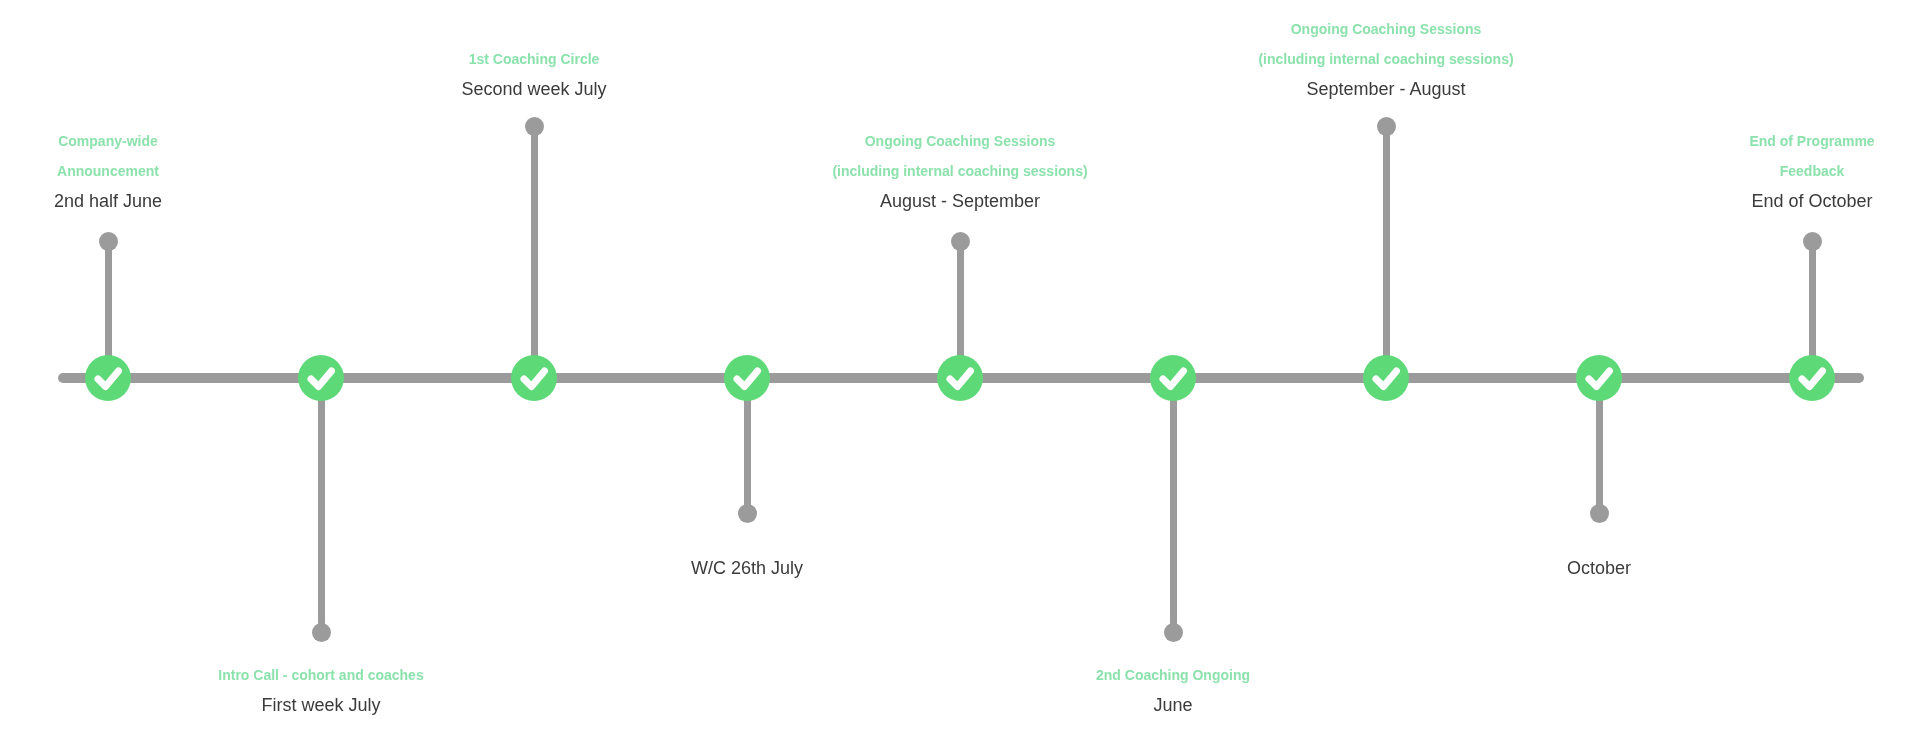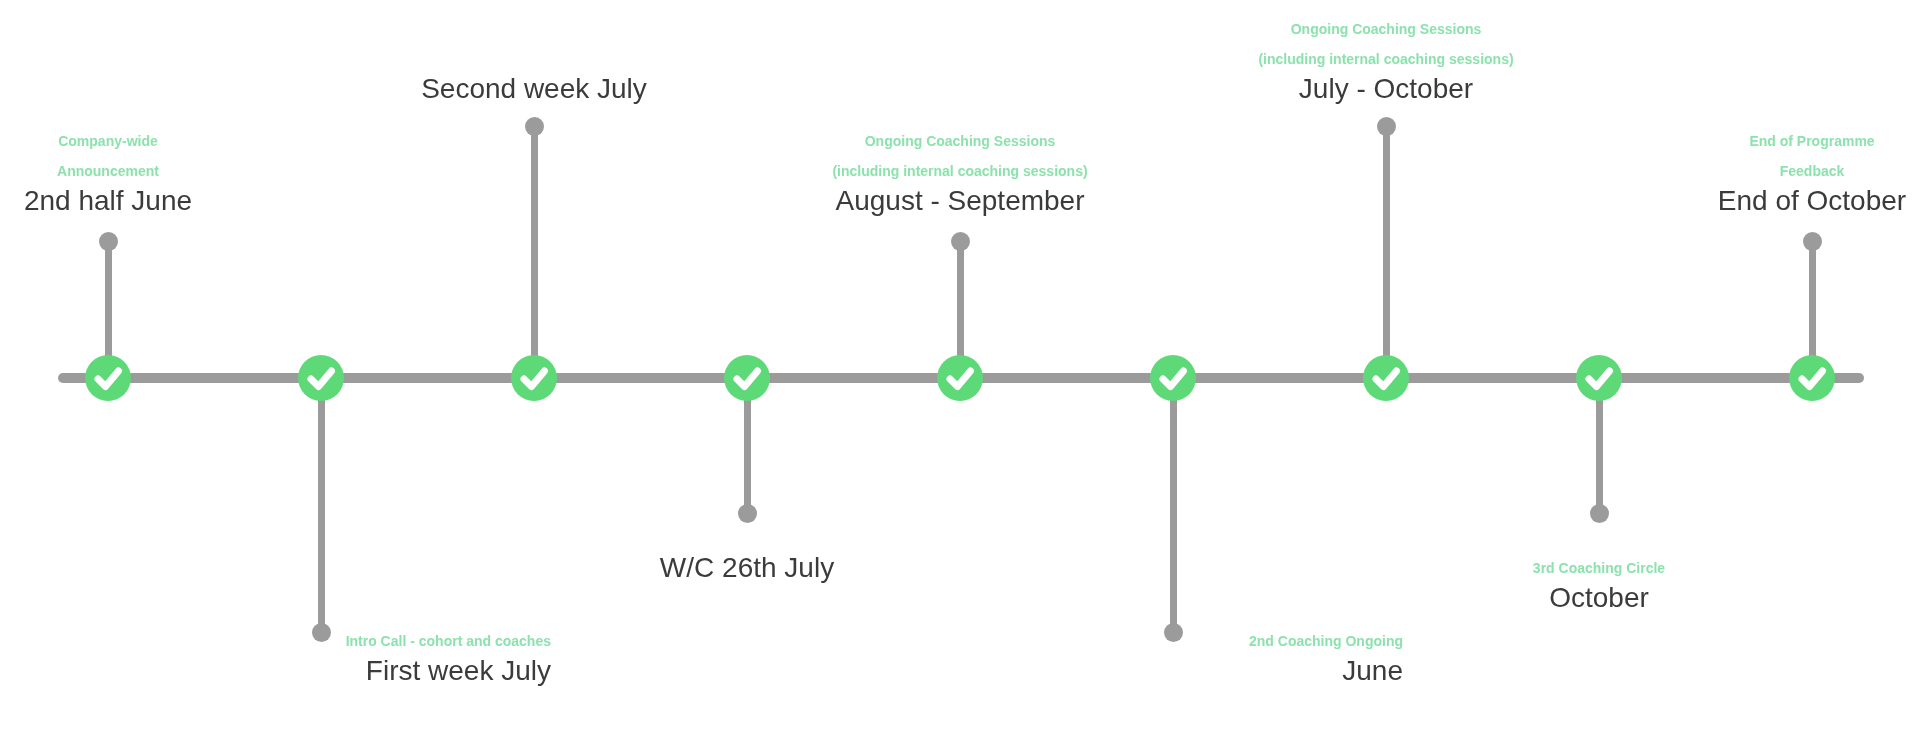--- a/index.html
+++ b/index.html
@@ -67,40 +67,40 @@
   }
   .title {
     color: var(--title-color, #8ce2ad);
     font-size: 14px;
     line-height: 30px;
     font-weight: 700;
   }
   .title span { display: block; }
   .date {
     color: var(--date-color, #3b3b3b);
-    font-size: 28px;
+    font-size: 18px;
     line-height: 30px;
     font-weight: 400;
   }
   
   .ev-above-short .stem { top: 241px; height: 140px; }
   .ev-above-short .dot  { top: 232px; }
   .ev-above-short .label { bottom: 524px; }
 
   .ev-above-long .stem { top: 126px; height: 255px; }
   .ev-above-long .dot  { top: 117px; }
   .ev-above-long .label { bottom: 636px; }
 
   .ev-below-short .stem { top: 375px; height: 138px; }
   .ev-below-short .dot  { top: 504px; }
   .ev-below-short .label { top: 553px; }
 
   .ev-below-long .stem { top: 375px; height: 257px; }
   .ev-below-long .dot  { top: 623px; }
-  .ev-below-long .label { top: 626px; text-align: right; }
+  .ev-below-long .label { top: 660px; }
 </style>
 </head>
 <body>
 
 <div class="canvas" style="--line-color: #9b9b9b; --node-color: #5ed977; --title-color: #8ce2ad; --date-color: #3b3b3b;">
 
   <div class="bar"></div>
 
   <div class="event ev-above-short" style="left:108px">
     <div class="stem"></div>
@@ -137,20 +137,23 @@
 
   <div class="event ev-above-long" style="left:534px">
     <div class="stem"></div>
     <div class="dot"></div>
     <div class="node">
       <svg viewBox="0 0 46 46">
         <path d="M13 24 L20.5 31.5 L33.5 16" fill="none" stroke="#ffffff" stroke-width="7" stroke-linecap="round" stroke-linejoin="round"></path>
       </svg>
     </div>
     <div class="label">
+      <div class="title">
+        <span>1st Coaching Circle</span>
+      </div>
       <div class="date">Second week July</div>
     </div>
   </div>
 
   <div class="event ev-below-short" style="left:747px">
     <div class="stem"></div>
     <div class="dot"></div>
     <div class="node">
       <svg viewBox="0 0 46 46">
         <path d="M13 24 L20.5 31.5 L33.5 16" fill="none" stroke="#ffffff" stroke-width="7" stroke-linecap="round" stroke-linejoin="round"></path>
@@ -200,36 +203,33 @@
     <div class="node">
       <svg viewBox="0 0 46 46">
         <path d="M13 24 L20.5 31.5 L33.5 16" fill="none" stroke="#ffffff" stroke-width="7" stroke-linecap="round" stroke-linejoin="round"></path>
       </svg>
     </div>
     <div class="label">
       <div class="title">
         <span>Ongoing Coaching Sessions</span>
         <span>(including internal coaching sessions)</span>
       </div>
-      <div class="date">July - October</div>
+      <div class="date">September - August</div>
     </div>
   </div>
 
   <div class="event ev-below-short" style="left:1599px">
     <div class="stem"></div>
     <div class="dot"></div>
     <div class="node">
       <svg viewBox="0 0 46 46">
         <path d="M13 24 L20.5 31.5 L33.5 16" fill="none" stroke="#ffffff" stroke-width="7" stroke-linecap="round" stroke-linejoin="round"></path>
       </svg>
     </div>
     <div class="label">
-      <div class="title">
-        <span>3rd Coaching Circle</span>
-      </div>
       <div class="date">October</div>
     </div>
   </div>
 
   <div class="event ev-above-short" style="left:1812px">
     <div class="stem"></div>
     <div class="dot"></div>
     <div class="node">
       <svg viewBox="0 0 46 46">
         <path d="M13 24 L20.5 31.5 L33.5 16" fill="none" stroke="#ffffff" stroke-width="7" stroke-linecap="round" stroke-linejoin="round"></path>

